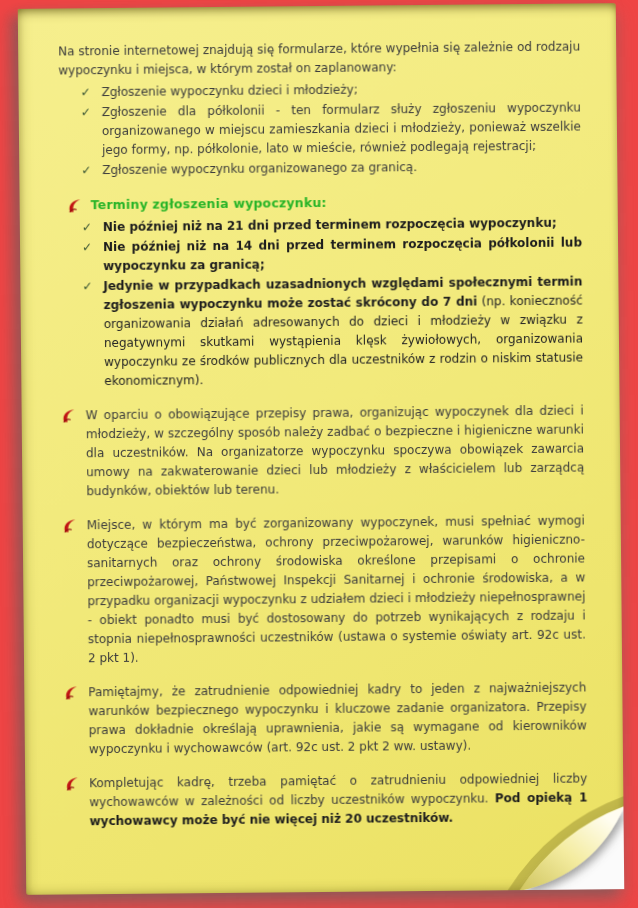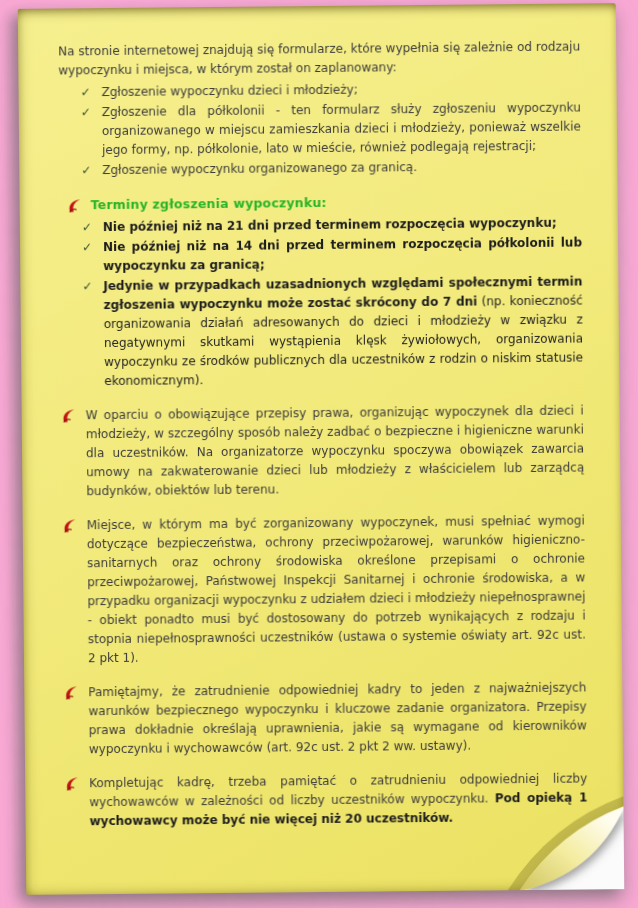--- a/index.html
+++ b/index.html
@@ -1,21 +1,21 @@
 <!DOCTYPE html>
 <html><head>
 <meta charset="utf-8">
 <style>
   html, body { margin:0; padding:0; }
   body {
     width:638px; height:908px; overflow:hidden;
     background:#ffffff;
     font-family:"DejaVu Sans", sans-serif;
   }
-  .stage { position:relative; width:638px; height:908px; background:#f9a8d4; }
+  .stage { position:relative; width:638px; height:908px; background:#ef4444; }
 
   .note-wrap {
     position:absolute; left:22px; top:6px; width:598px; height:886px;
     transform:rotate(-0.55deg); transform-origin:50% 50%;
     filter: drop-shadow(-7px 6px 7px rgba(90,90,90,0.5)) drop-shadow(2px 9px 9px rgba(110,110,110,0.35));
   }
   .note {
     position:relative; width:100%; height:100%;
     background: linear-gradient(150deg, #f6ef8e 0%, #f2ea7c 45%, #ebe162 100%);
     border-radius: 2px 3px 0 3px;

